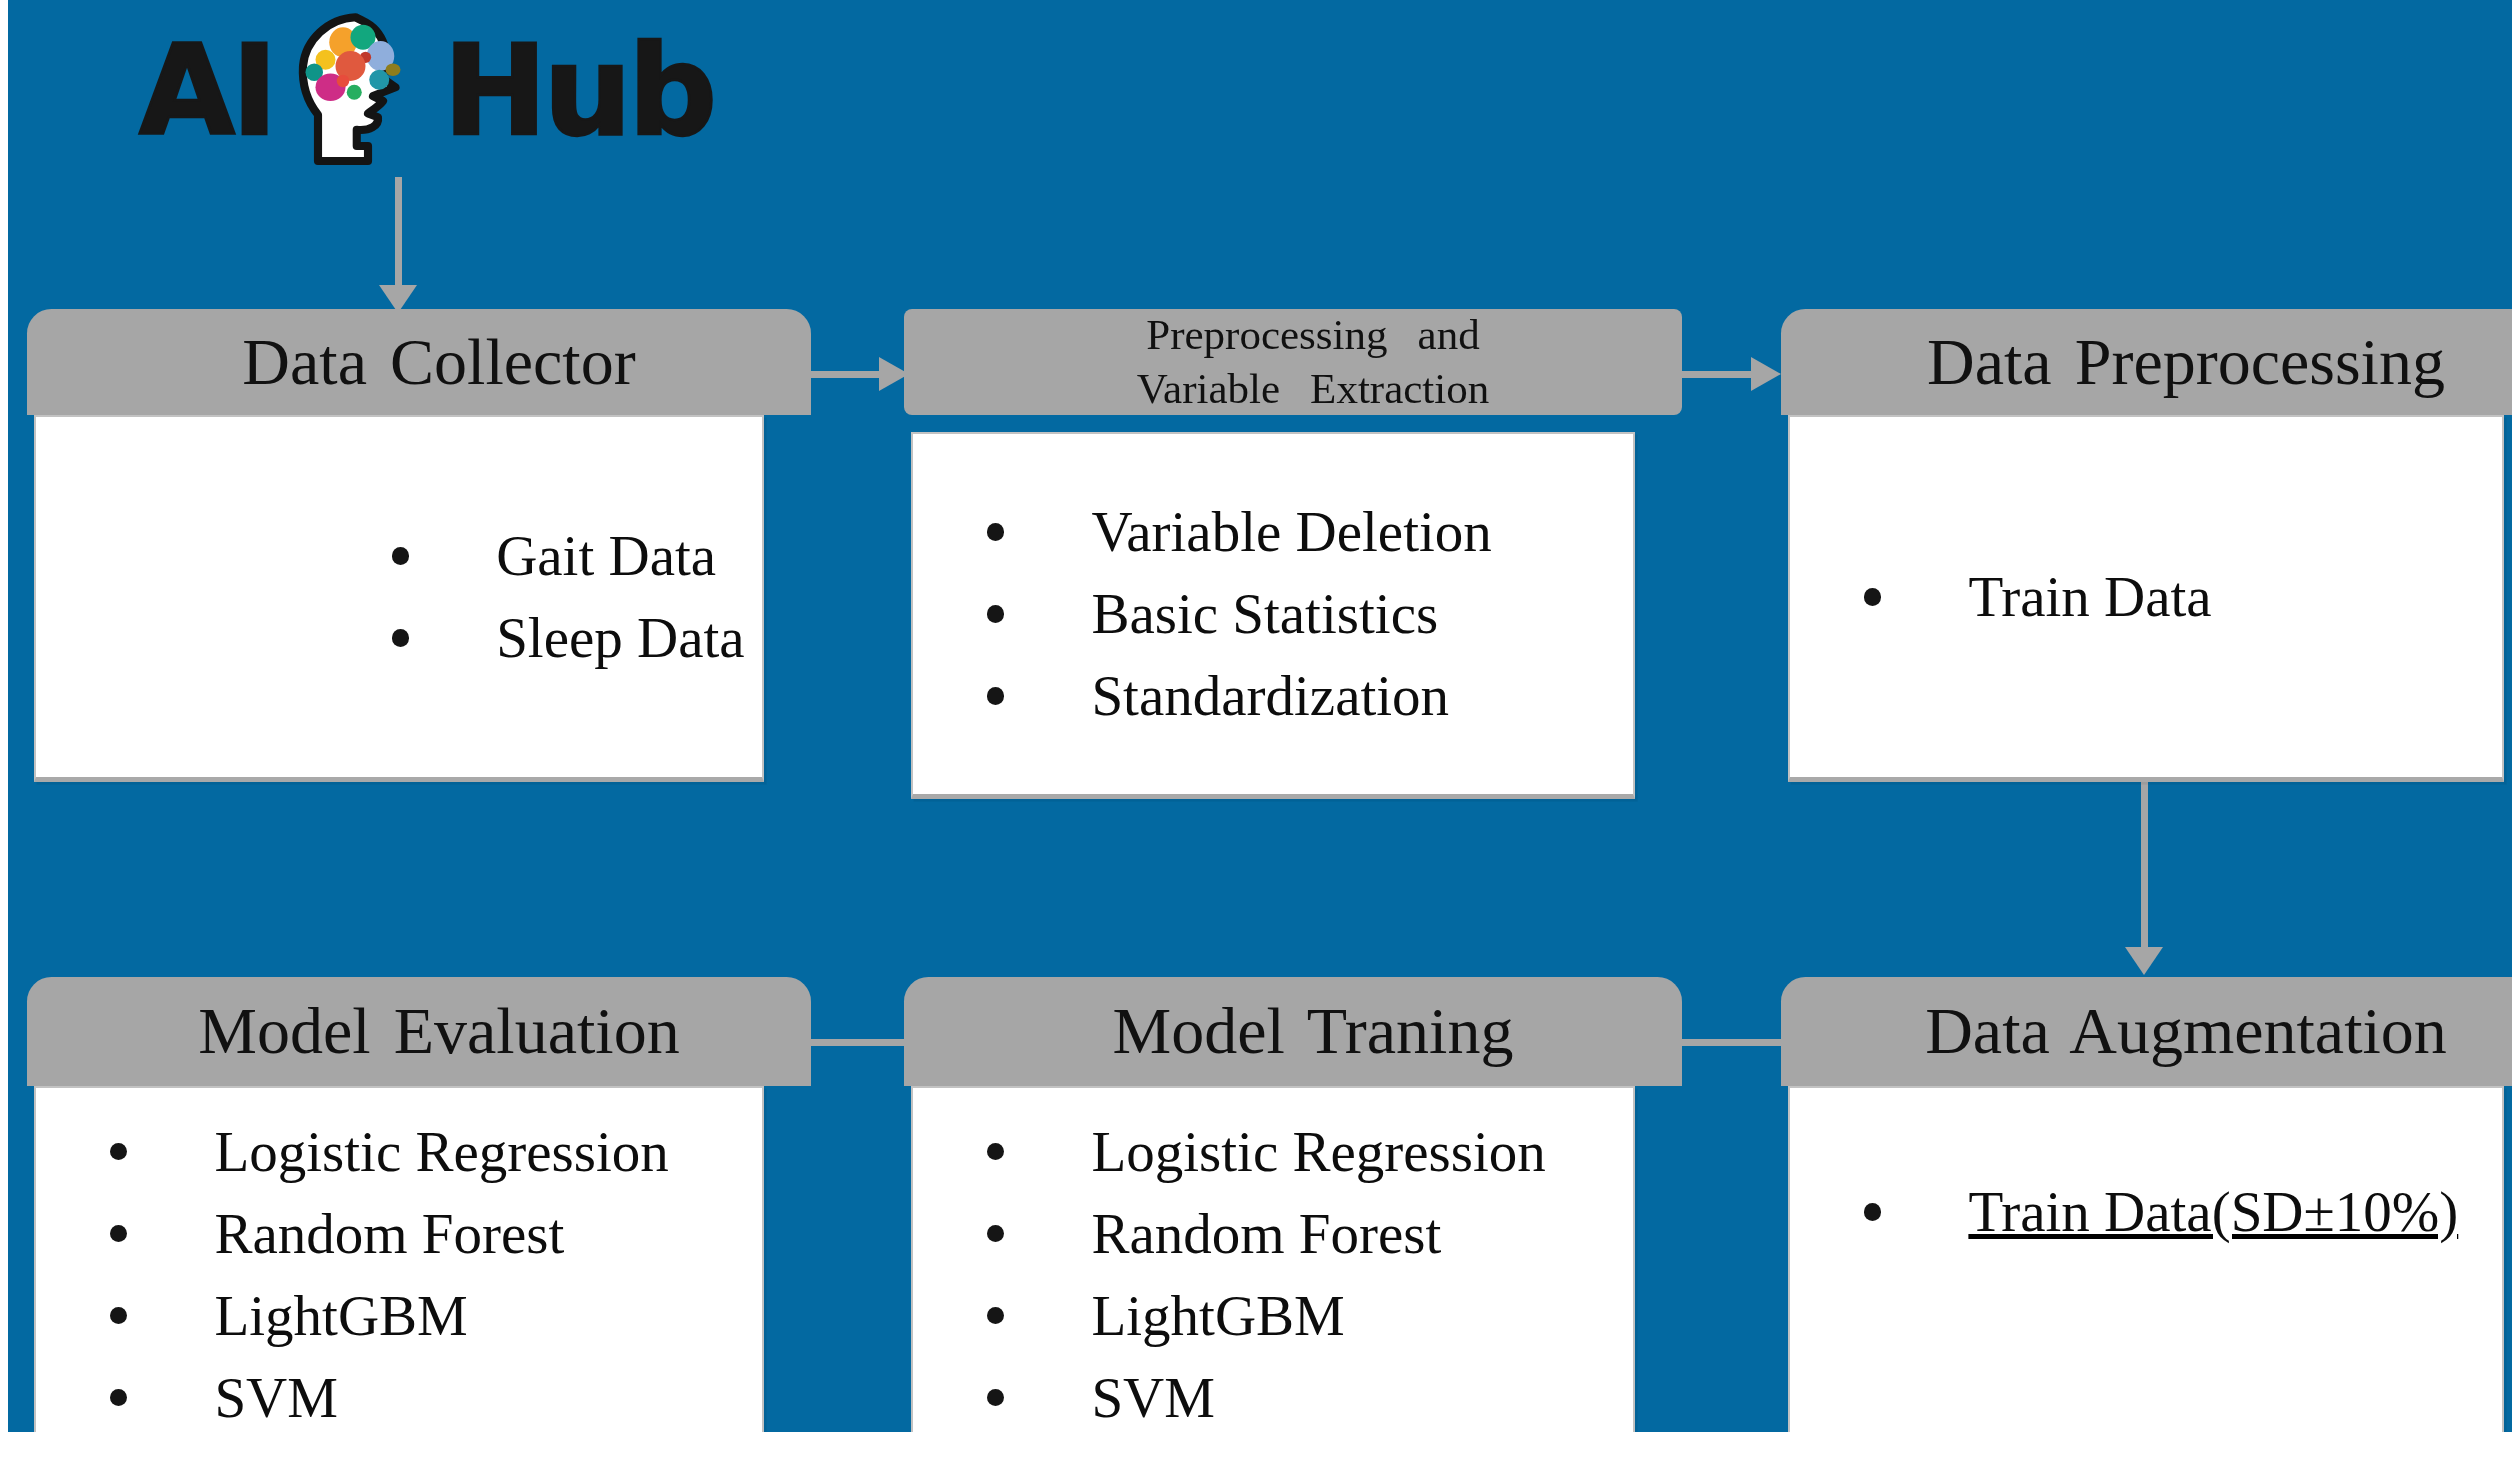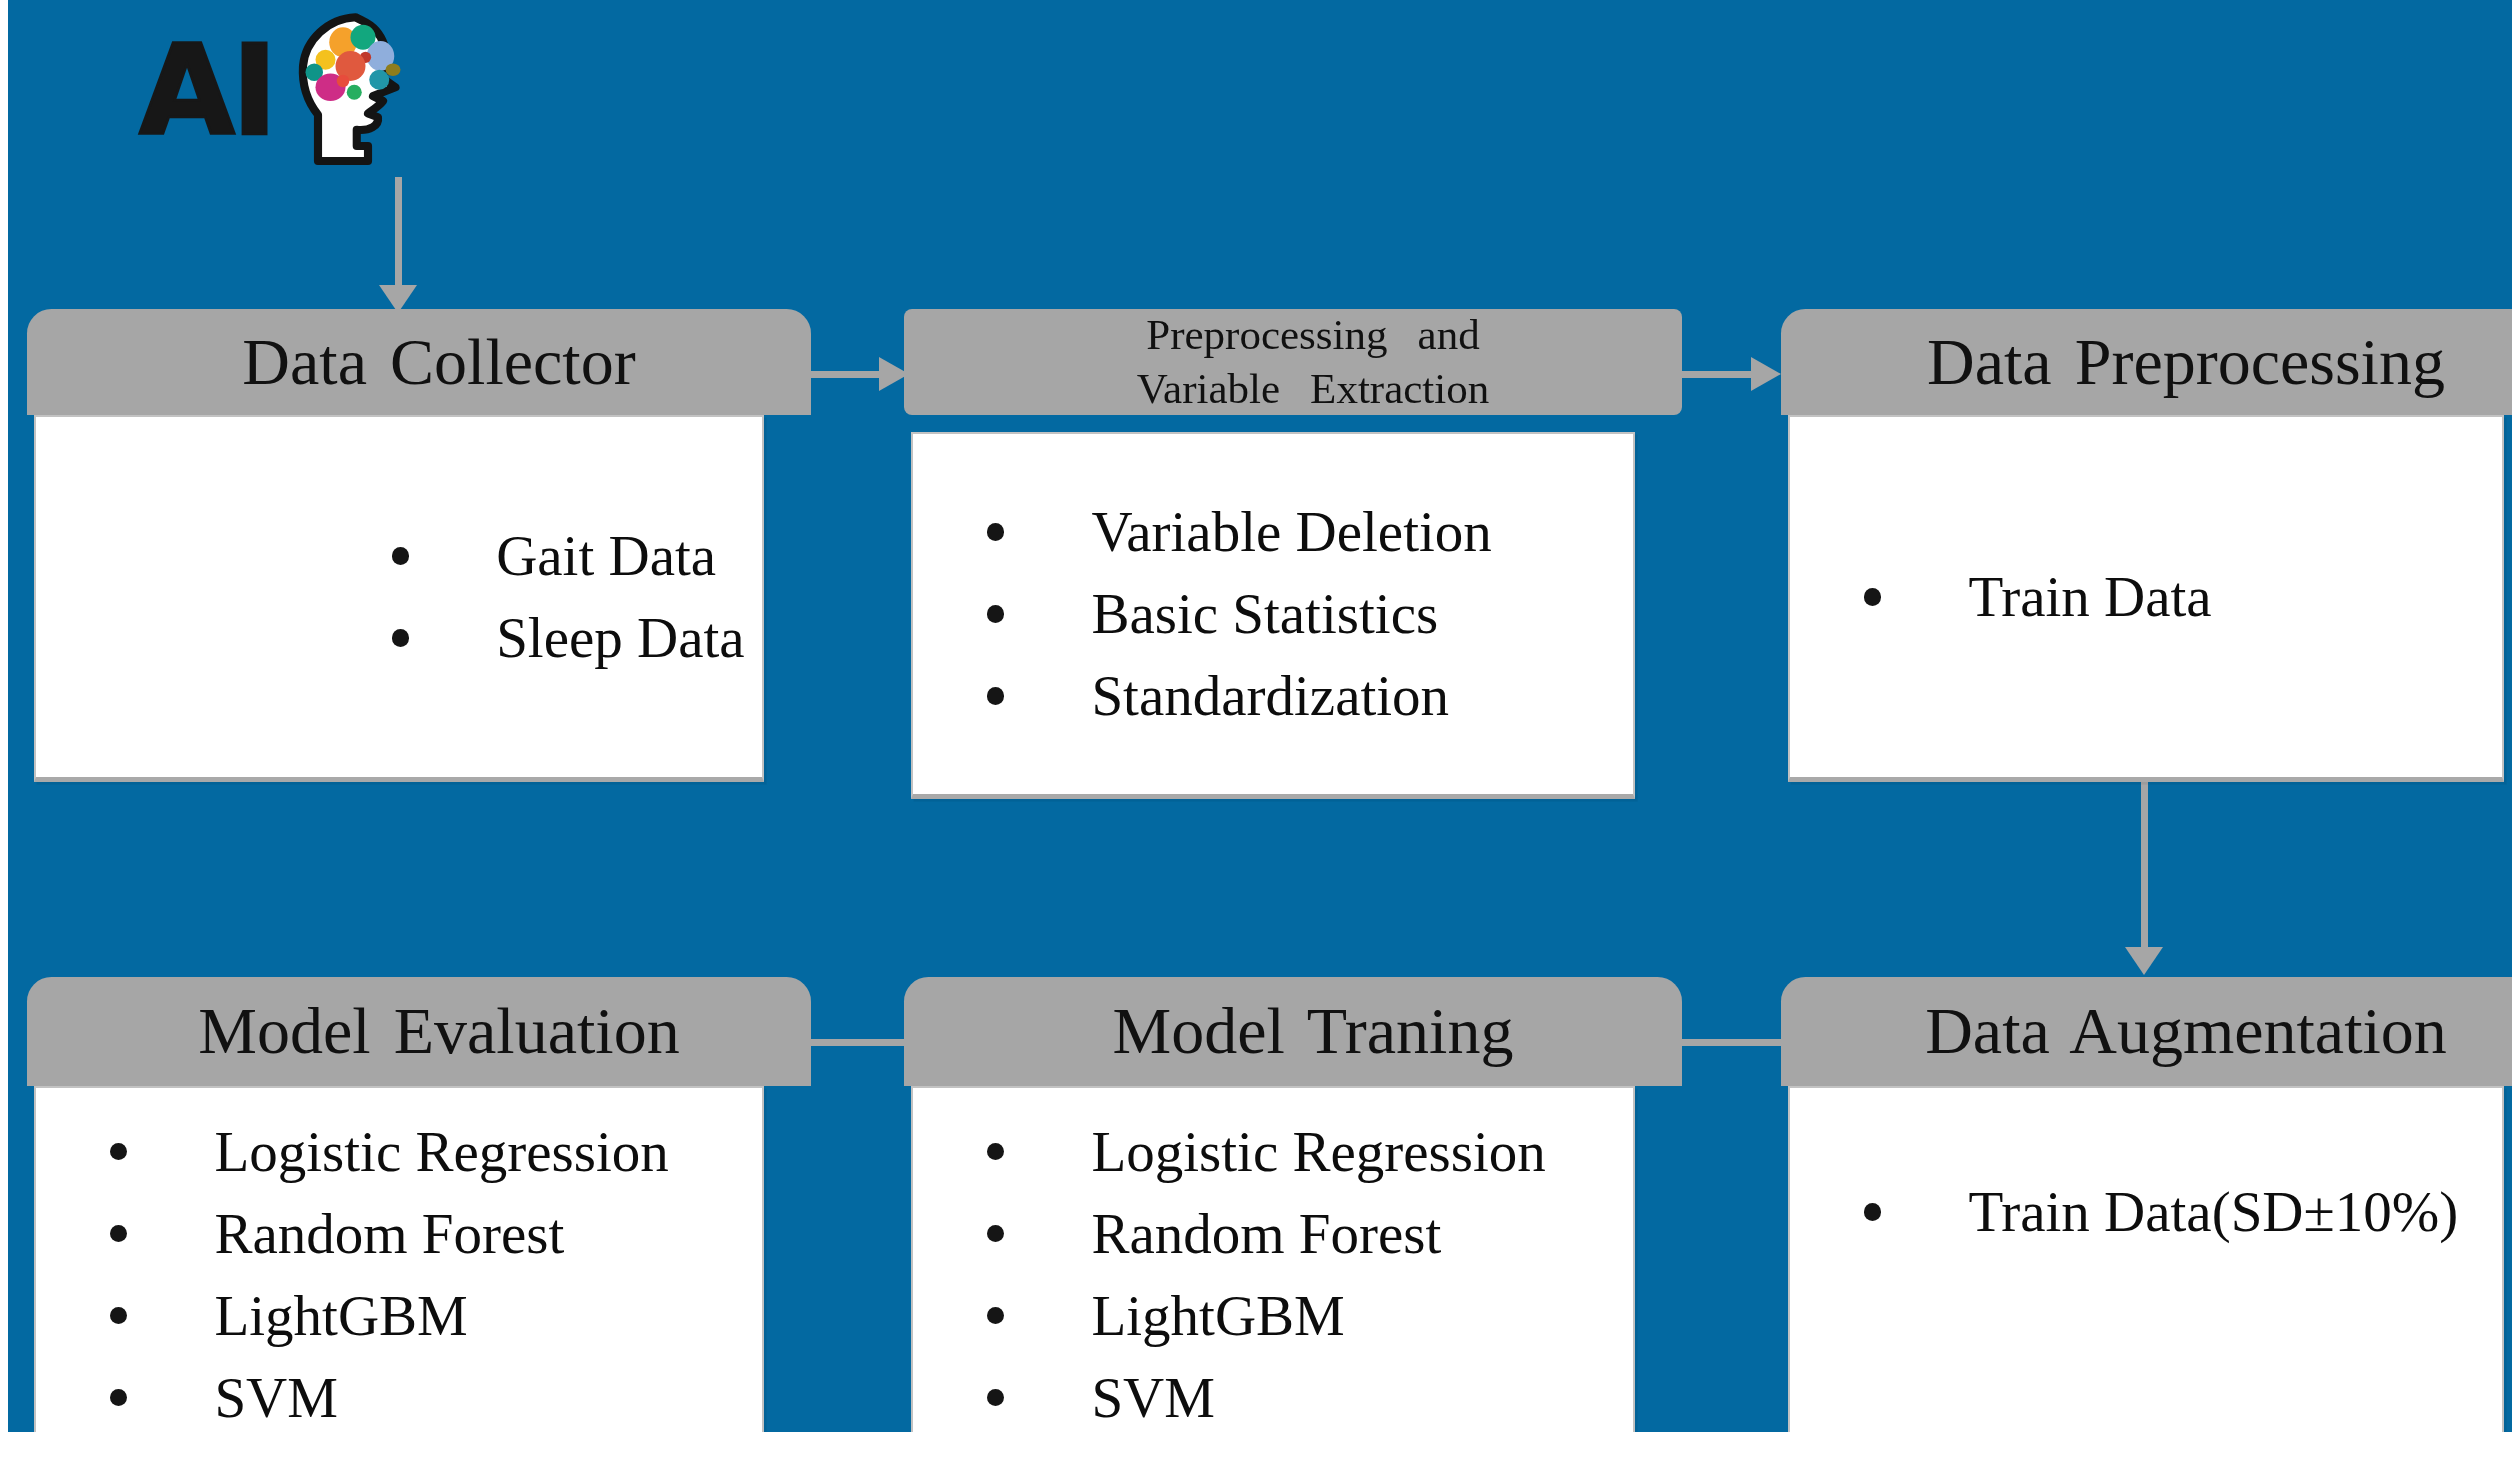--- a/index.html
+++ b/index.html
@@ -119,20 +119,21 @@
       <circle cx="62" cy="38" r="4.5" fill="#C0392B"></circle>
       <ellipse cx="84" cy="48" rx="6" ry="5" fill="#8E7D1E"></ellipse>
       <circle cx="73" cy="56" r="8" fill="#2196A8"></circle>
       <circle cx="50" cy="45" r="12" fill="#E0593E"></circle>
       <circle cx="30" cy="40" r="8" fill="#F4C11E"></circle>
       <circle cx="21" cy="50" r="7" fill="#0F9488"></circle>
       <ellipse cx="34" cy="62" rx="12" ry="11" fill="#CE2D86"></ellipse>
       <circle cx="44" cy="57" r="5" fill="#E74C3C"></circle>
       <circle cx="53" cy="66" r="6" fill="#27AE60"></circle>
     </svg>
+    <span class="logo-word">Hub</span>
   </div>
 
   <section>
     <header class="box-header" style="left:19px;top:309px;width:744px;height:106px;">
       <h2 class="box-title">Data Collector</h2>
     </header>
     <div class="box-body v-center" style="left:26px;top:415px;width:730px;height:367px;align-items:flex-end;">
       <ul class="items">
           <li>Gait Data</li>
           <li>Sleep Data</li>
@@ -162,21 +163,21 @@
       <ul class="items">
           <li>Train Data</li>
         </ul>
     </div>
   </section>
 
   <section>
     <header class="box-header" style="left:1773px;top:977px;width:730px;height:109px;">
       <h2 class="box-title">Data Augmentation</h2>
     </header>
-    <div class="box-body" style="left:1780px;top:1086px;width:716px;height:367px;padding-top:83px;">
+    <div class="box-body" style="left:1780px;top:1086px;width:716px;height:367px;padding-top:83px;text-decoration:underline;">
       <ul class="items">
           <li>Train Data(SD±10%)</li>
         </ul>
     </div>
   </section>
 
   <section>
     <header class="box-header" style="left:896px;top:977px;width:738px;height:109px;">
       <h2 class="box-title">Model Traning</h2>
     </header>

